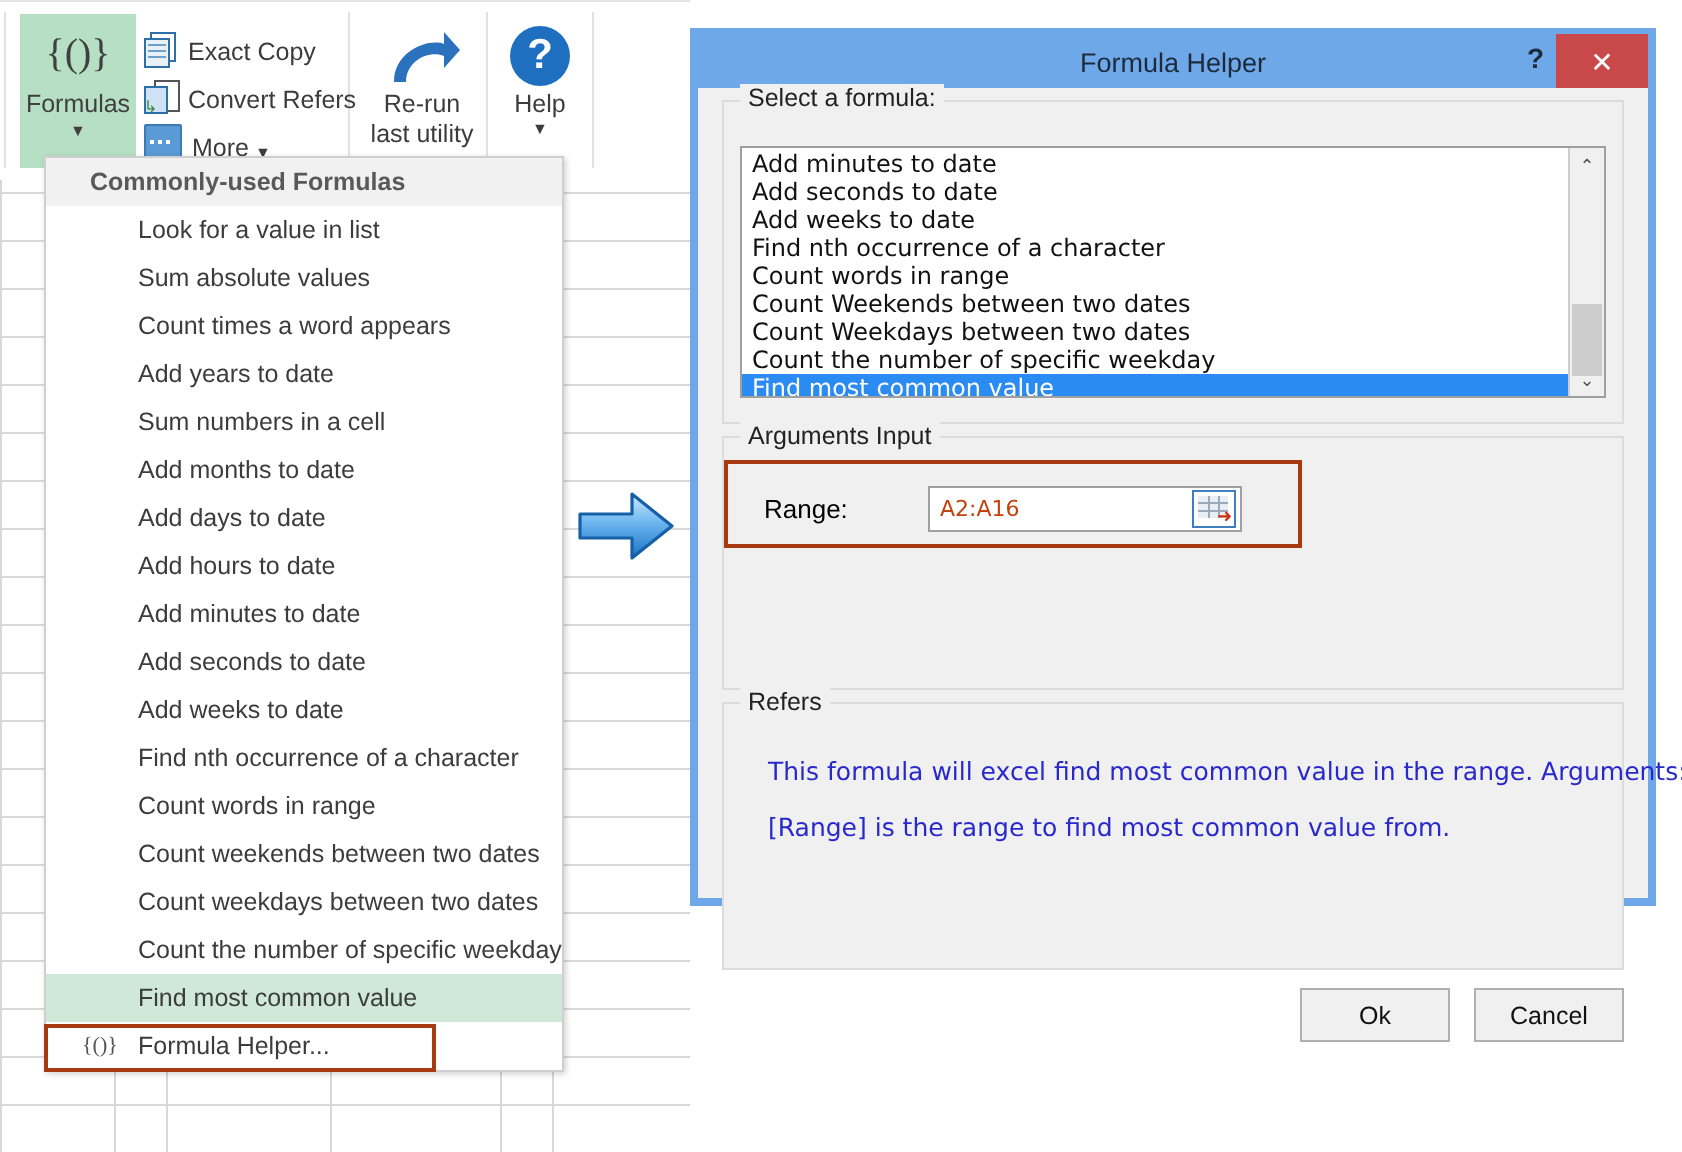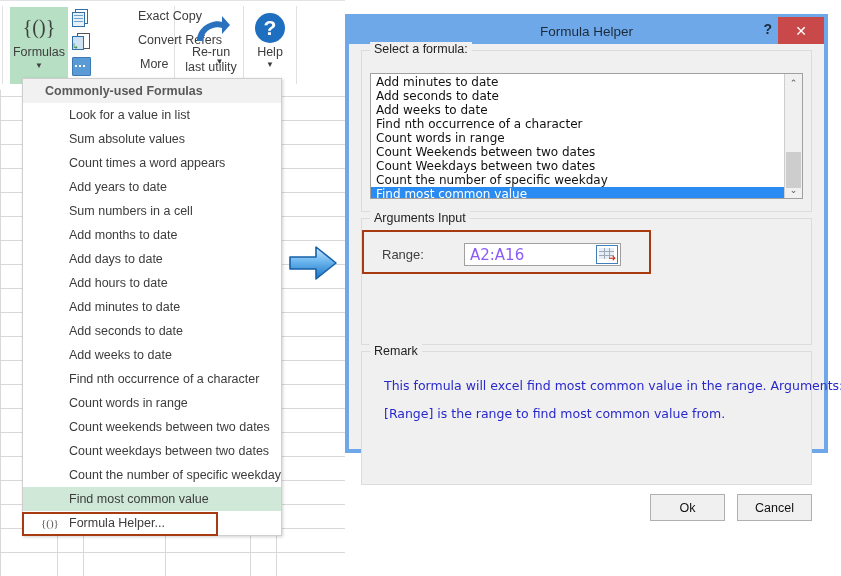--- a/index.html
+++ b/index.html
@@ -25,21 +25,21 @@
     position:absolute;left:10px;top:7px;width:58px;height:77px;
     background:#b6dfc3;
     display:flex;flex-direction:column;align-items:center;justify-content:flex-start;
     color:#3c3c3c;
   }
   .btn-formulas .glyph{font-family:"Liberation Serif",serif;font-size:20px;line-height:30px;margin-top:5px;color:#404040;font-weight:400;}
   .btn-formulas .lbl{font-size:12.5px;line-height:15px;margin-top:3px;color:#404040;}
   .btn-formulas .caret{font-size:8px;line-height:10px;margin-top:1px;color:#404040;}
 
   .mini-list{position:absolute;left:72px;top:9px;width:100px;}
-  .mini-item{display:flex;align-items:flex-start;height:24px;gap:44px;}
+  .mini-item{display:flex;align-items:flex-end;height:24px;}
   .mini-item .ic{width:17px;height:17px;margin-right:5px;position:relative;flex:0 0 auto;}
   .mini-item .tx{font-size:12.5px;color:#3c3c3c;white-space:nowrap;}
   .mini-item .dd{font-size:8px;color:#3c3c3c;margin-left:3px;}
 
   
   .ic-copy .a{position:absolute;left:3px;top:0;width:11px;height:13px;border:1.2px solid #2f6fa8;background:#fff;}
   .ic-copy .b{position:absolute;left:0;top:3px;width:11px;height:13px;border:1.2px solid #2f6fa8;background:#e8f0f8;}
   .ic-copy .b i{position:absolute;left:1px;top:2px;right:1px;height:1px;background:#6fa0cc;box-shadow:0 3px 0 #6fa0cc,0 6px 0 #6fa0cc;}
   
   .ic-conv .a{position:absolute;left:5px;top:0;width:11px;height:14px;border:1.2px solid #555;background:#fff;}
@@ -125,26 +125,26 @@
   .fl-item.sel{background:#2a8bf2;color:#fff;}
 
   .vscroll{
     position:absolute;right:0;top:0;width:17px;bottom:0;background:#f0f0f0;border-left:1px solid #cdcdcd;
   }
   .vscroll .arrow-btn{height:17px;display:flex;align-items:center;justify-content:center;font-size:9px;color:#505050;}
   .vscroll .thumb{position:absolute;left:1px;right:1px;top:78px;height:36px;background:#cdcdcd;}
 
   
   .arg-row{position:absolute;left:20px;top:24px;display:flex;align-items:center;}
-  .arg-label{font-size:13px;color:#404040;width:82px;}
+  .arg-label{font-size:13px;color:#000000;width:82px;}
   .arg-input{
     width:155px;height:21px;border:1px solid #a0a0a0;background:#fff;position:relative;
     display:flex;align-items:center;
   }
-  .arg-input .val{font-size:15px;color:#8b5cf6;padding-left:5px;font-family:"DejaVu Sans",sans-serif;}
+  .arg-input .val{font-size:11px;color:#c2410c;padding-left:5px;font-family:"DejaVu Sans",sans-serif;}
   .picker{
     position:absolute;right:2px;top:1px;width:20px;height:17px;
     border:1px solid #3f7fbf;background:#fff;
   }
   .picker .g{position:absolute;left:2px;top:2px;width:15px;height:11px;background:#e9eef4;}
   .picker .g i{position:absolute;left:0;top:3px;width:100%;height:1px;background:#9ab;box-shadow:0 4px 0 #9ab;}
   .picker .g b{position:absolute;left:5px;top:0;width:1px;height:100%;background:#9ab;box-shadow:5px 0 0 #9ab;}
   .picker .ar{position:absolute;right:1px;bottom:0px;font-size:9px;color:#d03010;line-height:9px;}
 
   #args-outline{
@@ -337,21 +337,21 @@
                 <b></b>
               </span>
             <span class="ar">➜</span>
           </span>
         </div>
       </div>
     </div>
     <div id="args-outline"></div>
 
     <div class="panel" id="panel-remark">
-      <div class="legend">Remark</div>
+      <div class="legend">Refers</div>
       <div class="remark-line" style="top:26px;">This formula will excel find most common value in the range. Arguments:</div>
       <div class="remark-line" style="top:54px;">[Range] is the range to find most common value from.</div>
     </div>
 
     <div id="dlg-footer">
       <div class="dlg-btn" id="btn-ok">Ok</div>
       <div class="dlg-btn" id="btn-cancel">Cancel</div>
     </div>
 
   </div>

